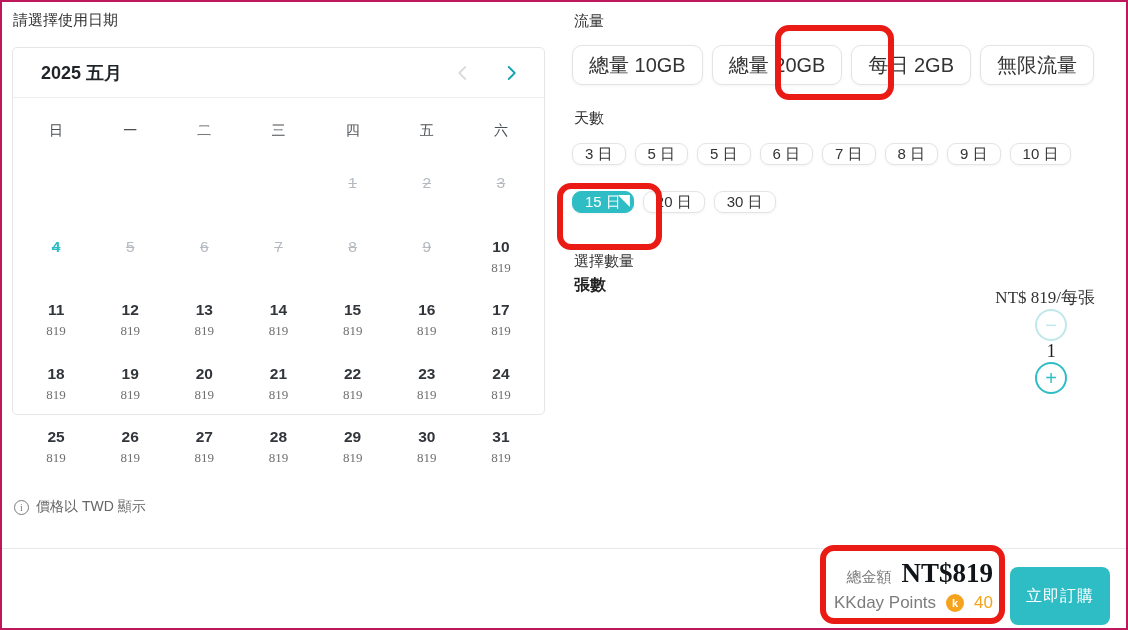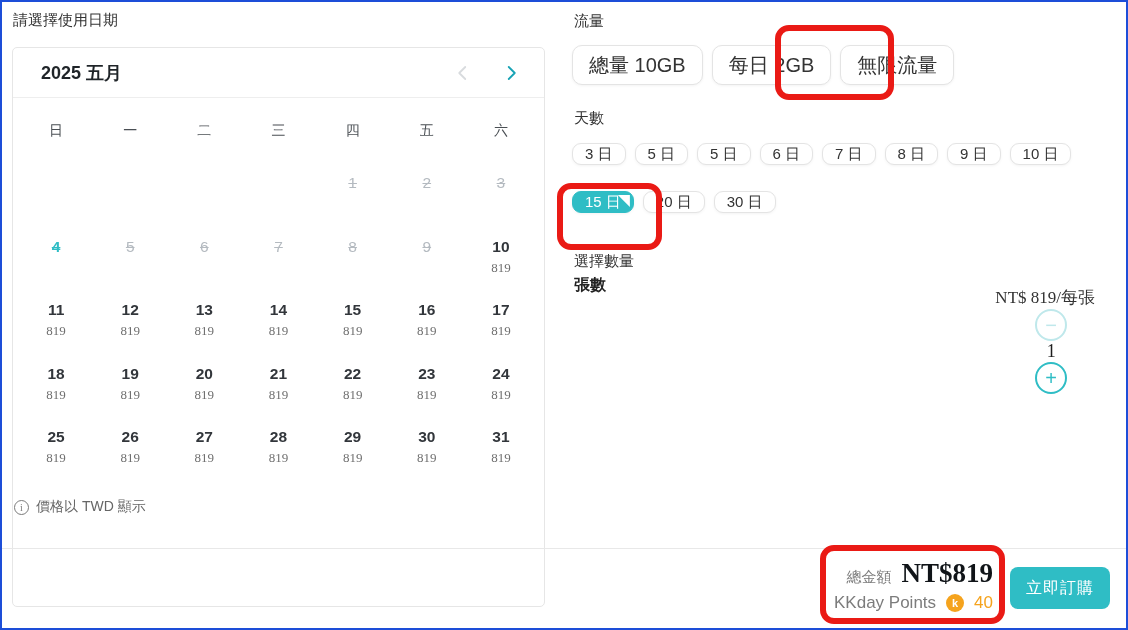--- a/index.html
+++ b/index.html
@@ -1,22 +1,22 @@
 <!DOCTYPE html>
 <html><head>
 <meta charset="utf-8">
 <style>
   * { margin:0; padding:0; box-sizing:border-box; }
   body { background:#fff; font-family:"Liberation Sans","DejaVu Sans",sans-serif; }
   .screen { position:relative; width:1128px; height:630px; background:#fff;
-            border:2px solid #1d4ed8; overflow:hidden; color:#333; }
+            border:2px solid #be185d; overflow:hidden; color:#333; }
 
   
   .section-title { position:absolute; left:11px; top:9px; font-size:15px; color:#333; }
-  .cal-card { position:absolute; left:10px; top:45px; width:533px; height:560px;
+  .cal-card { position:absolute; left:10px; top:45px; width:533px; height:368px;
               border:1px solid #e6e6e6; border-radius:5px; background:#fff; }
   .cal-header { position:absolute; left:0; right:0; top:0; height:50px;
                 border-bottom:1px solid #eeeeee; display:flex; align-items:center;
                 padding:0 24px 0 28px; }
   .cal-month { font-size:18px; font-weight:700; color:#1f2428; }
   .cal-nav { margin-left:auto; display:flex; gap:30px; align-items:center; }
   .chev { background:none; border:none; cursor:pointer; display:flex; align-items:center; }
   .chev.prev { color:#d8dbde; }
   .chev.next { color:#18a3b5; }
   .cal-weekdays { position:absolute; left:6px; right:6px; top:62px; height:42px;
@@ -72,21 +72,21 @@
   .total-line1 { position:absolute; right:133px; top:556px; display:flex; align-items:baseline; gap:10px; }
   .total-label { font-size:15px; color:#7c7c7c; }
   .total-value { font-family:"Liberation Serif","DejaVu Serif",serif; font-weight:700;
                  font-size:27px; color:#101418; }
   .total-line2 { position:absolute; right:133px; top:591px; display:flex; align-items:center; gap:10px; }
   .points-label { font-size:17px; color:#7c7c7c; }
   .coin { width:18px; height:18px; border-radius:50%; background:#f5a31d; color:#fff;
           font-size:11px; font-weight:700; display:inline-flex; align-items:center;
           justify-content:center; }
   .points-value { font-size:17px; color:#f5a31d; }
-  .order-btn { position:absolute; left:1008px; top:565px; width:100px; height:42px;
+  .order-btn { position:absolute; left:1008px; top:565px; width:100px; height:58px;
                background:#2fbdc5; border:none; border-radius:8px; color:#fff;
                font-size:16px; letter-spacing:1px; cursor:pointer;
                font-family:"Liberation Sans","DejaVu Sans",sans-serif; }
 
   
   .anno { position:absolute; border:6px solid #ea1a15; border-radius:14px;
           z-index:40; pointer-events:none; background:transparent; }
   .anno-1 { left:773px; top:23px;  width:119px; height:75px; }
   .anno-2 { left:555px; top:181px; width:105px; height:67px; }
   .anno-3 { left:818px; top:543px; width:185px; height:79px; }
@@ -255,20 +255,21 @@
   </div>
 
   <div class="footnote">
     <span class="info-icon">i</span>
     <span>價格以 TWD 顯示</span>
   </div>
 
   <div class="sec-label lbl-data">流量</div>
   <div class="chip-row row-data">
       <button class="chip">總量 10GB</button>
+      <button class="chip">總量 20GB</button>
       <button class="chip">每日 2GB</button>
       <button class="chip">無限流量</button>
     </div>
 
   <div class="sec-label lbl-days">天數</div>
   <div class="chip-row row-days1">
       <button class="chip day">3 日</button>
       <button class="chip day">5 日</button>
       <button class="chip day">5 日</button>
       <button class="chip day">6 日</button>

